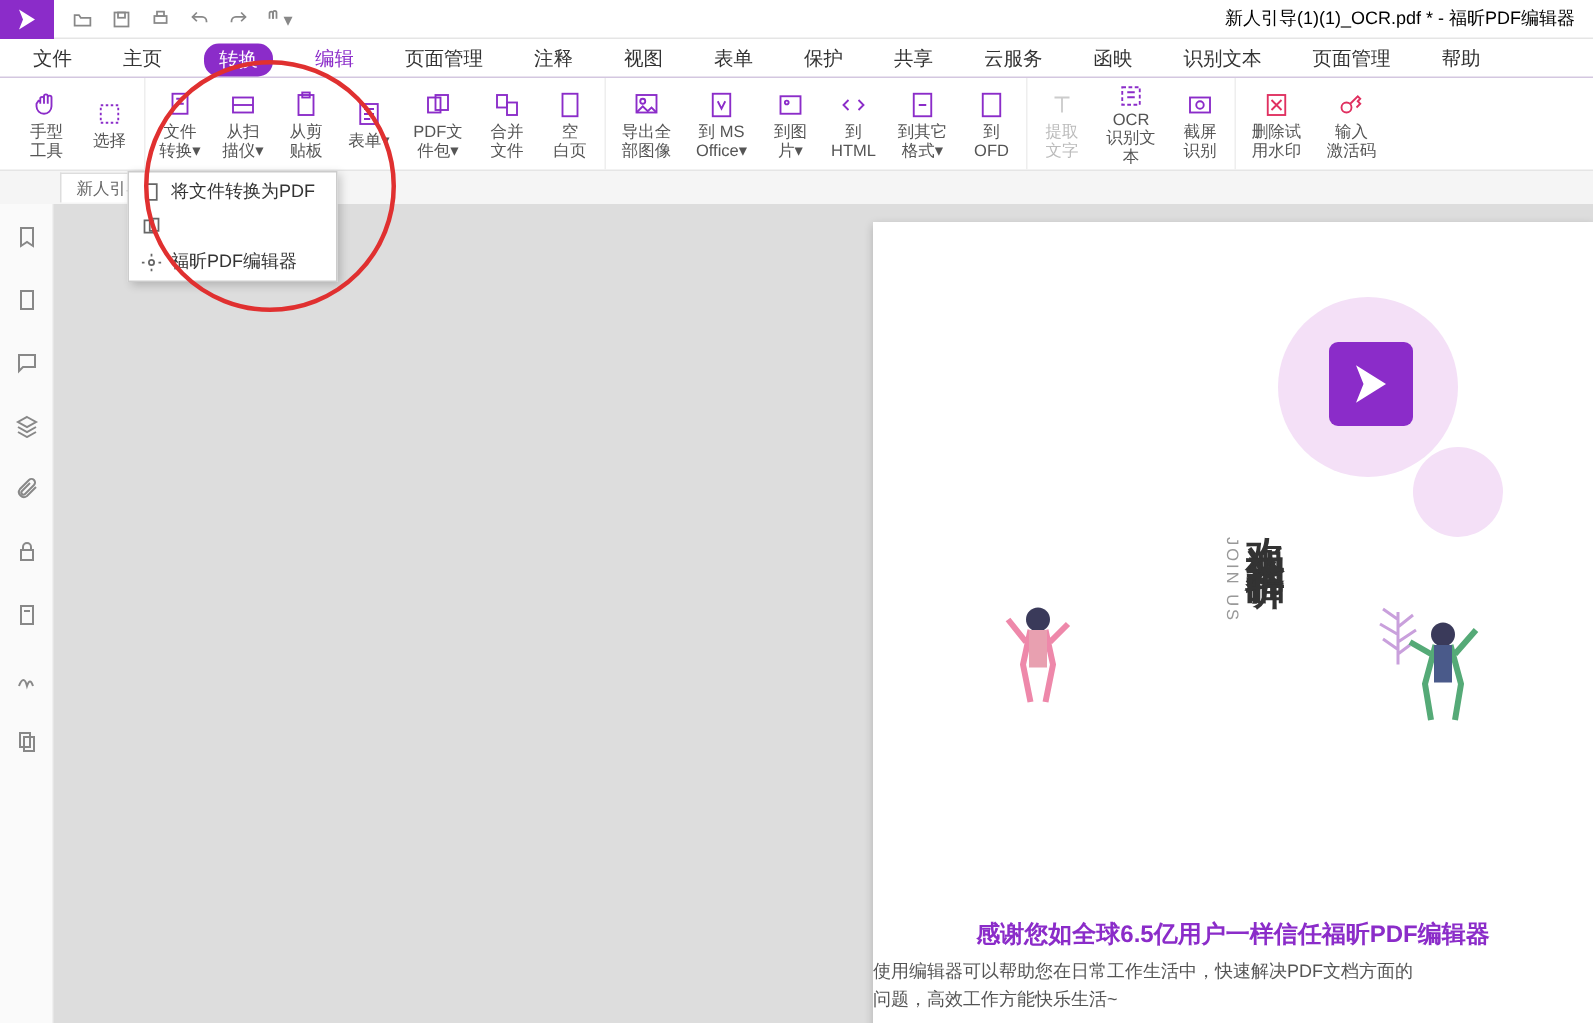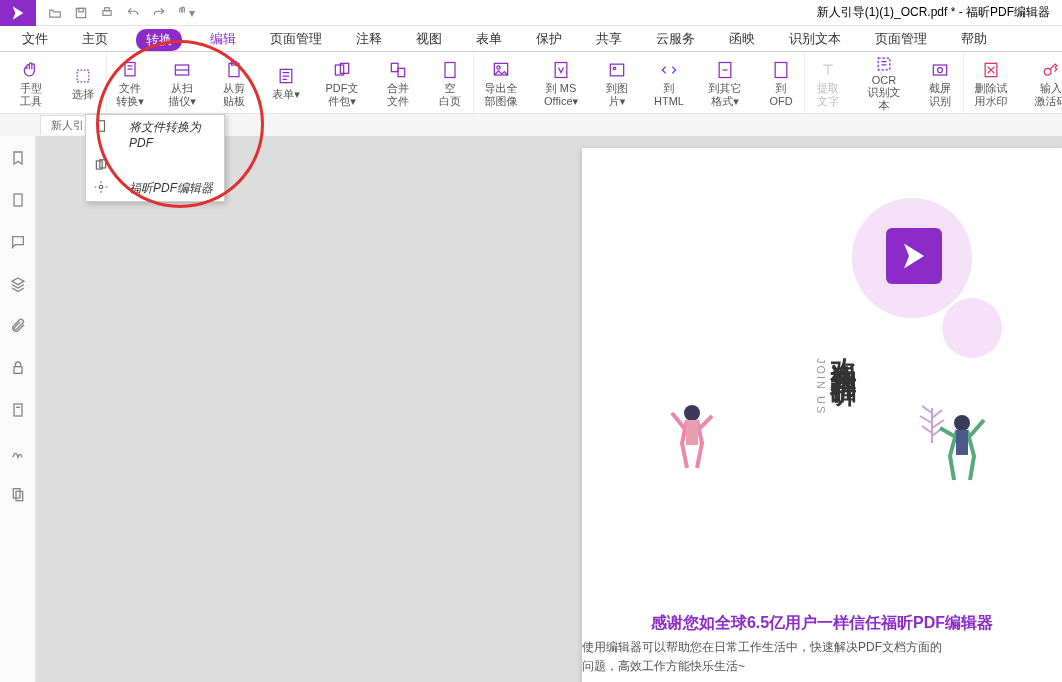--- a/index.html
+++ b/index.html
@@ -8,21 +8,21 @@
 .logo-box { width:36px; height:26px; background:#8b2cc9; display:flex; align-items:center; justify-content:center; }
 .logo-box svg { width:16px; height:16px; }
 .qat { display:flex; align-items:center; gap:4px; padding:0 8px; }
 .qat-btn { width:22px; height:22px; display:flex; align-items:center; justify-content:center; color:#888; cursor:pointer; }
 .title-text { margin-left:auto; padding-right:12px; color:#000000; font-size:12px; }
 .menubar { height:26px; background:#fff; display:flex; align-items:flex-end; padding:0 16px; gap:22px; border-bottom:1px solid #d4c7e0; position:relative; }
 .menu-item { padding:3px 6px; font-size:13px; color:#333; cursor:pointer; }
 .menu-item.active { background:#8b2cc9; color:#fff; border-radius:10px; padding:2px 10px;text-align:right; }
 .menu-item.highlight { color:#8b2cc9;margin-top:20px; }
 .ribbon { height:62px; background:#fff; display:flex; align-items:center; padding:0 8px; border-bottom:1px solid #e5e5e5; position:relative; }
-.rgroup { display:flex; gap:18px; padding:0 6px; border-right:1px solid #eee; height:100%; align-items:center; }
+.rgroup { display:flex; gap:8px; padding:0 6px; border-right:1px solid #eee; height:100%; align-items:center; }
 .rgroup:last-child{border-right:none;justify-content:space-between;}
 .rbtn { display:flex; flex-direction:column; align-items:center; justify-content:center; width:34px; height:54px; font-size:11px; color:#555; cursor:pointer; line-height:1.1; text-align:center; }
 .rbtn .ico { height:24px; display:flex; align-items:center; justify-content:center; color:#8b2cc9; }
 .rbtn .lbl { font-size:11px; color:#555; }
 .rbtn.wide{ width:42px; }
 .rbtn.disabled .lbl{color:#bbb;} .rbtn.disabled .ico{color:#ccc;}
 .tabbar { height:22px; background:#f5f5f5; display:flex; align-items:center; padding-left:40px; }
 .doctab { background:#fff; padding:2px 14px 2px 10px; font-size:11px; color:#666; border:1px solid #ddd; border-bottom:none; }
 .workspace { display:flex; height:546px; background:#f0f0f0; }
 .leftbar { width:36px; background:#fafafa; border-right:1px solid #e5e5e5; display:flex; flex-direction:column; align-items:center; padding-top:12px; gap:22px; }
@@ -36,21 +36,21 @@
 .vtext { position:absolute; right:200px; top:190px; font-size:26px; font-weight:bold; color:#333; writing-mode:vertical-rl; letter-spacing:4px;}
 .vtext2 { position:absolute; right:235px; top:210px; font-size:11px; color:#999; writing-mode:vertical-rl; letter-spacing:2px;}
 .leaf { position:absolute; right:105px; top:250px; width:50px;height:50px; }
 .person { position:absolute; width:60px; height:80px; }
 .p1{left:80px; top:250px;}
 .p2{right:70px; top:260px;}
 .headline { position:absolute; bottom:60px; left:0; right:0; text-align:center; color:#8b2cc9; font-size:16px; font-weight:bold;}
 .subline { position:absolute; bottom:18px; left:0; right:0; color:#555; font-size:12px; line-height:1.6;}
 .red-circle { position:absolute; left:96px; top:40px; width:168px; height:168px; border:3px solid #e03030; border-radius:50%; pointer-events:none; z-index:50; }
 .dropdown { position:absolute; left:85px; top:114px; width:140px; background:#fff; border:1px solid #ccc; box-shadow:2px 2px 6px rgba(0,0,0,0.2); z-index:40; }
-.dd-item { padding:4px 8px; font-size:12px; display:flex; gap:21px; cursor:pointer;font-style:italic; }
+.dd-item { padding:4px 8px; font-size:12px; display:flex; align-items:center; gap:6px; cursor:pointer; }
 .dd-ico{width:14px;height:14px; color:#666; flex-shrink:0;}
 svg{display:block;}
 </style>
 </head>
 <body>
 
 <div class="titlebar">
   <div class="logo-box">
     <svg viewBox="0 0 24 24" fill="#fff">
         <path d="M4 2 L20 12 L4 22 L8 12 Z"></path>

